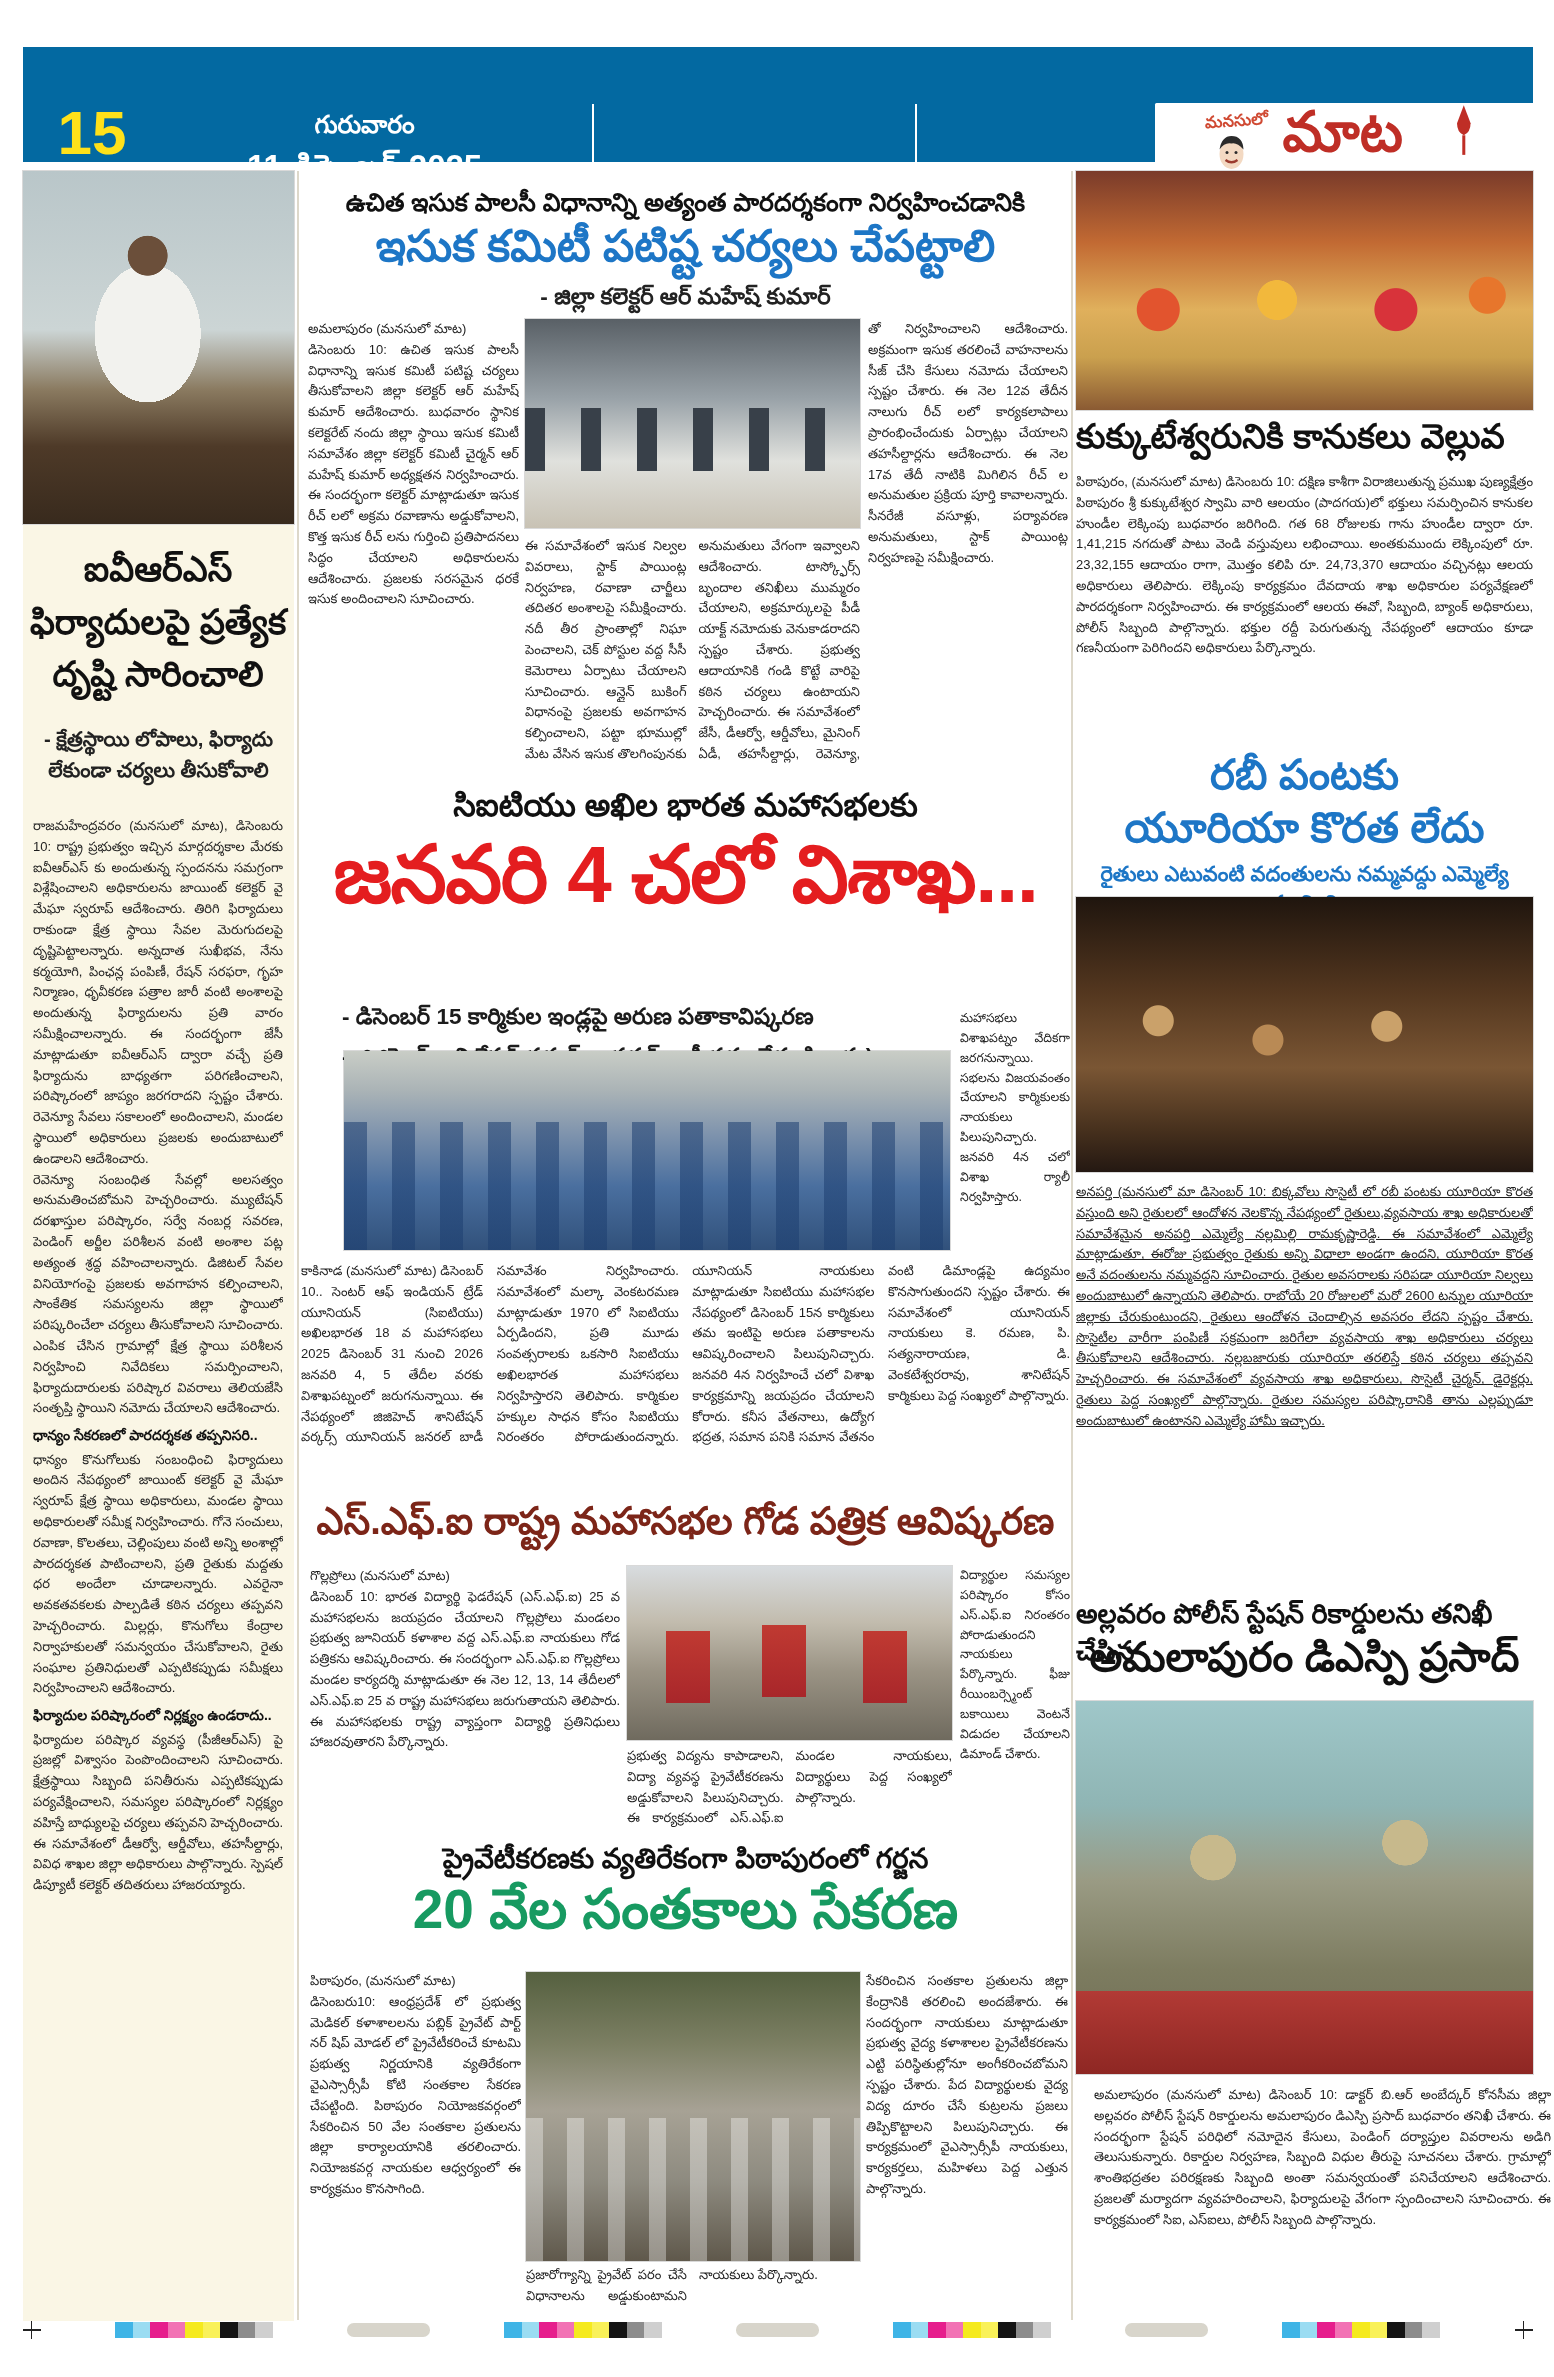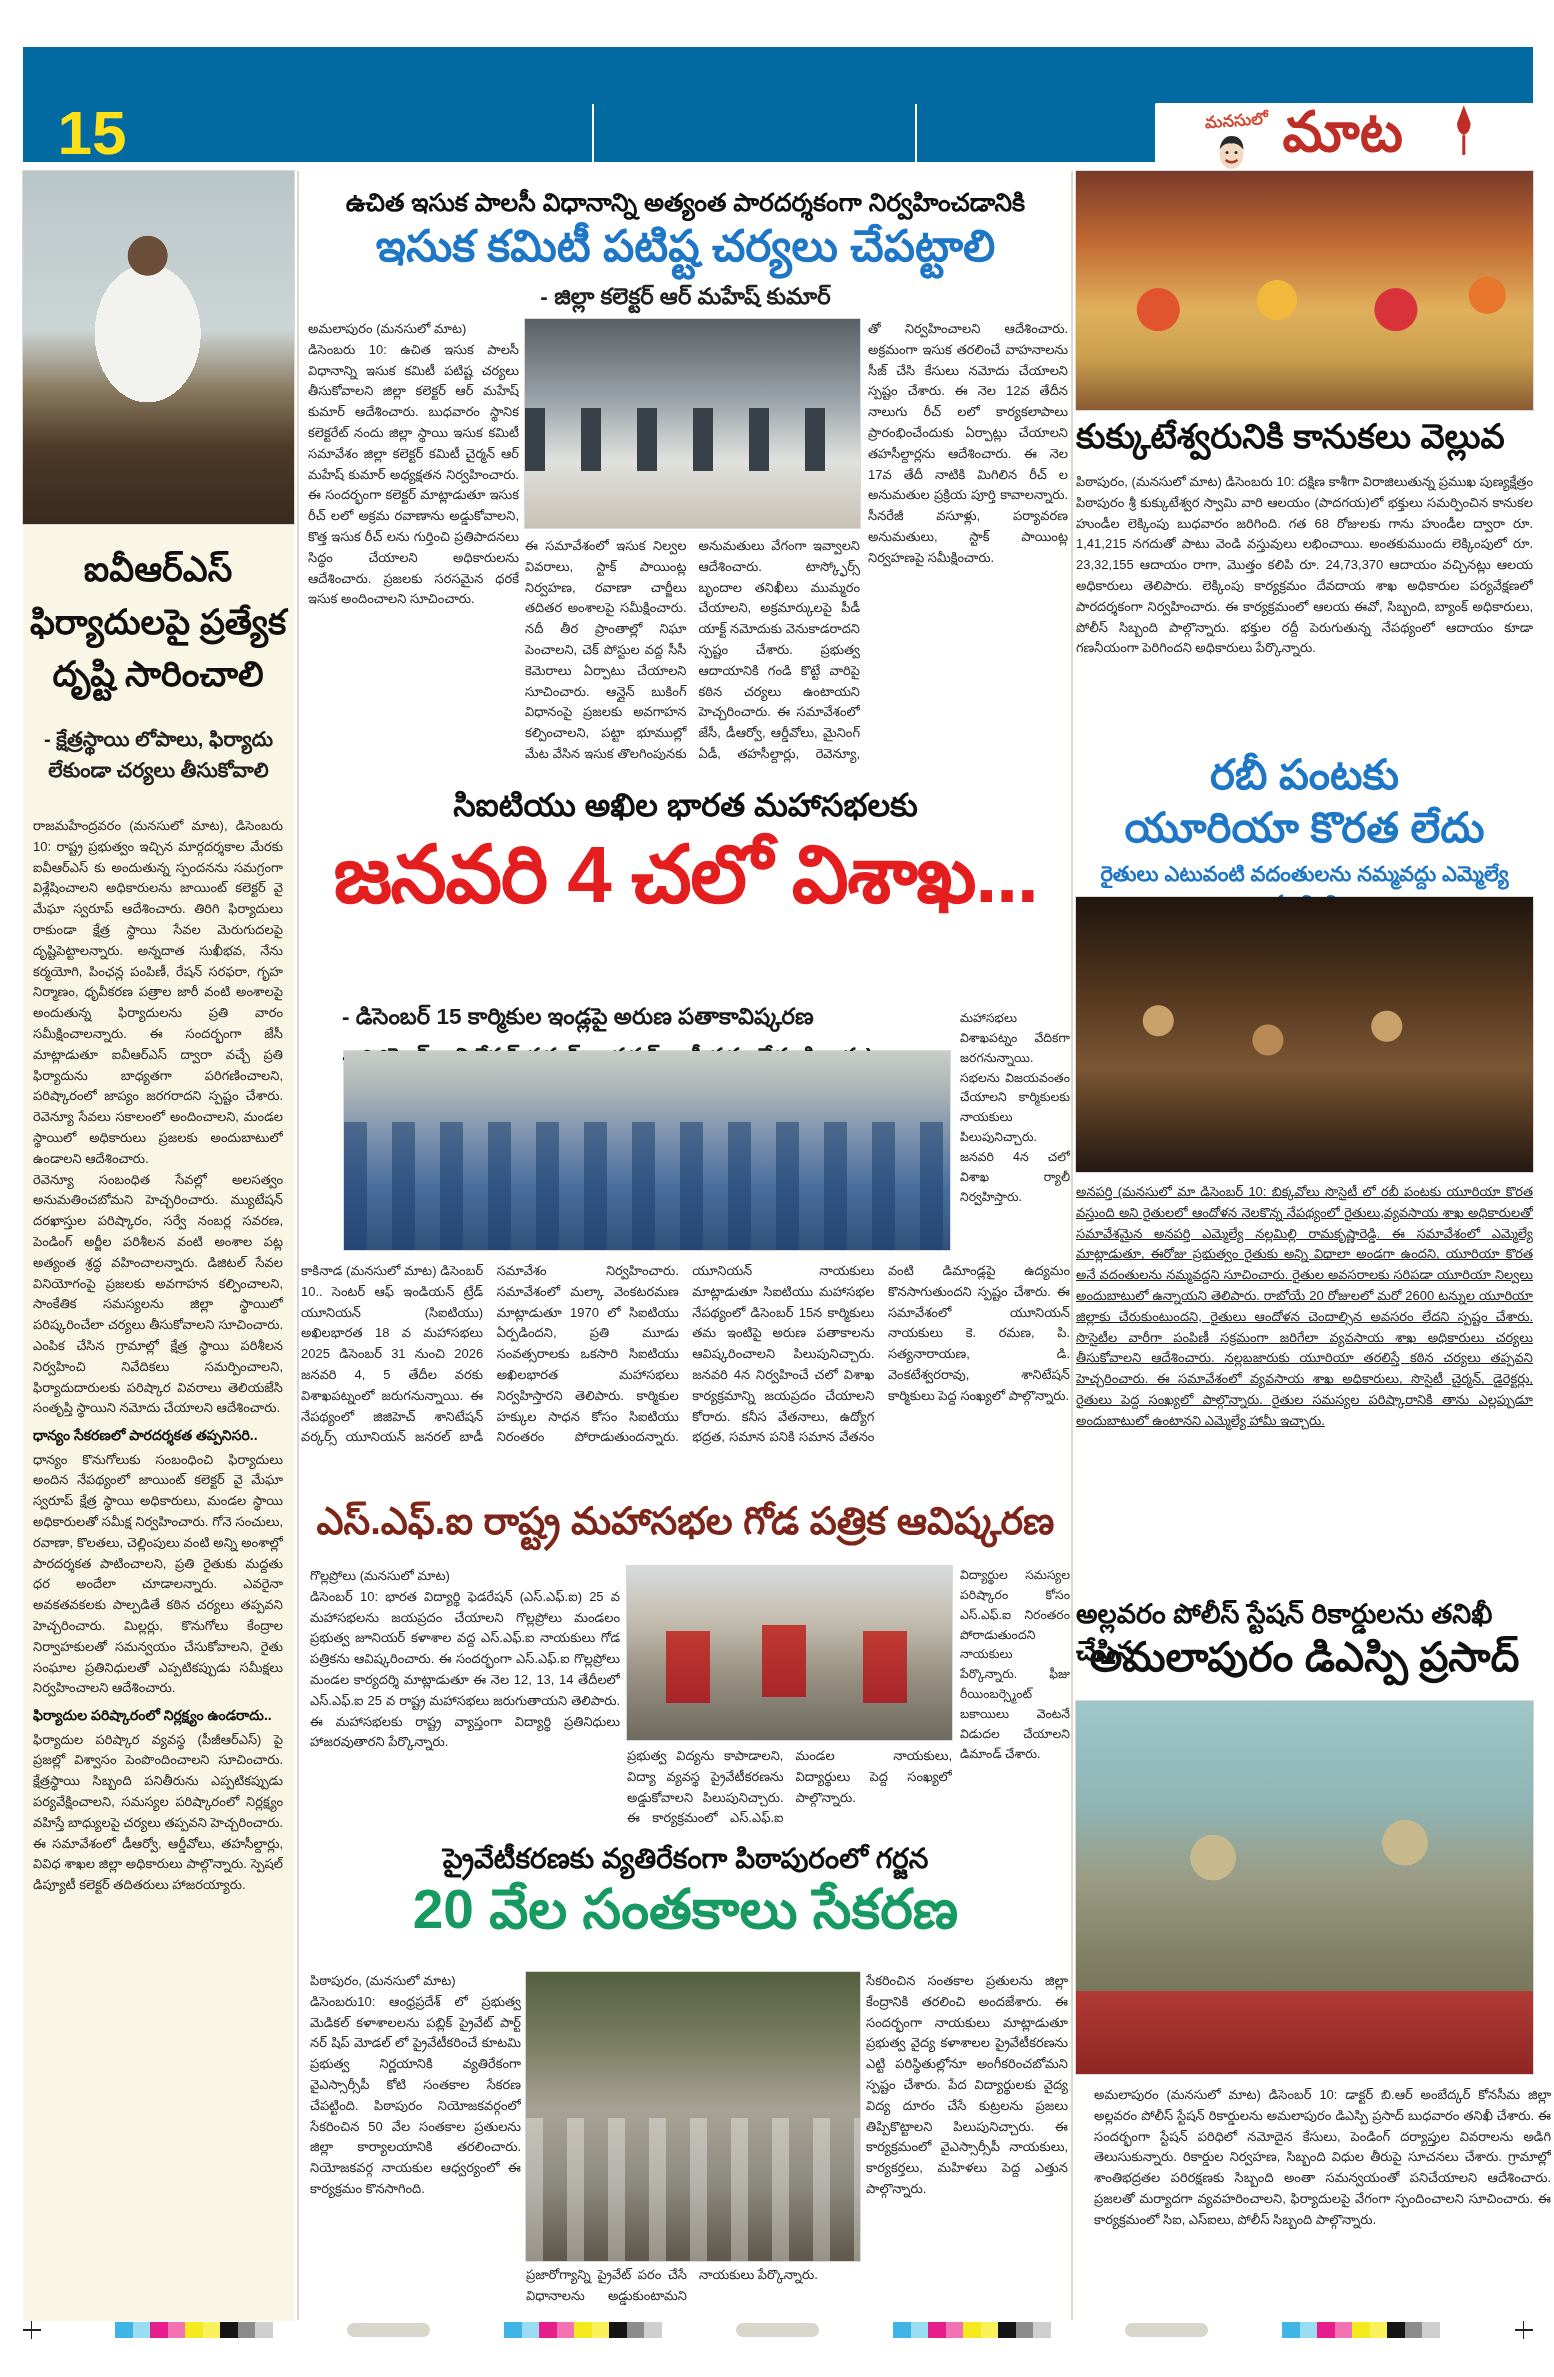--- a/index.html
+++ b/index.html
@@ -137,20 +137,24 @@
     background:linear-gradient(90deg,
       #3fb4e6 0 11.1%, #9adcf2 11.1% 22.2%, #e61e8c 22.2% 33.3%, #f272b4 33.3% 44.4%,
       #f5ea1e 44.4% 55.5%, #f9f159 55.5% 66.6%, #141414 66.6% 77.7%, #8c8c8c 77.7% 88.8%, #cfcfcf 88.8% 100%); }
   .blob { width:83px; height:13.5px; background:#d8d5cb; border-radius:6.8px; }
 </style>
 </head>
 <body>
 
 <div class="abs" id="masthead-band">
   <div id="page-number">15</div>
+  <div id="mast-center">
+    <div id="mast-weekday">గురువారం</div>
+    <div id="mast-date">11 డిసెంబర్ 2025</div>
+  </div>
   <div class="mast-divider" id="mast-div1"></div>
   <div class="mast-divider" id="mast-div2"></div>
   <div id="logo-box">
     <div id="logo-top">మనసులో</div>
     <span id="logo-face">
       <svg width="35" height="39" viewBox="0 0 46 52">
           <ellipse cx="23" cy="28" rx="16" ry="20" fill="#f3d9c2"></ellipse>
           <path d="M7 22 Q10 4 23 4 Q38 4 39 22 Q30 12 23 14 Q14 12 7 22 Z" fill="#2b2b2b"></path>
           <circle cx="17" cy="26" r="2" fill="#2b2b2b"></circle>
           <circle cx="29" cy="26" r="2" fill="#2b2b2b"></circle>

